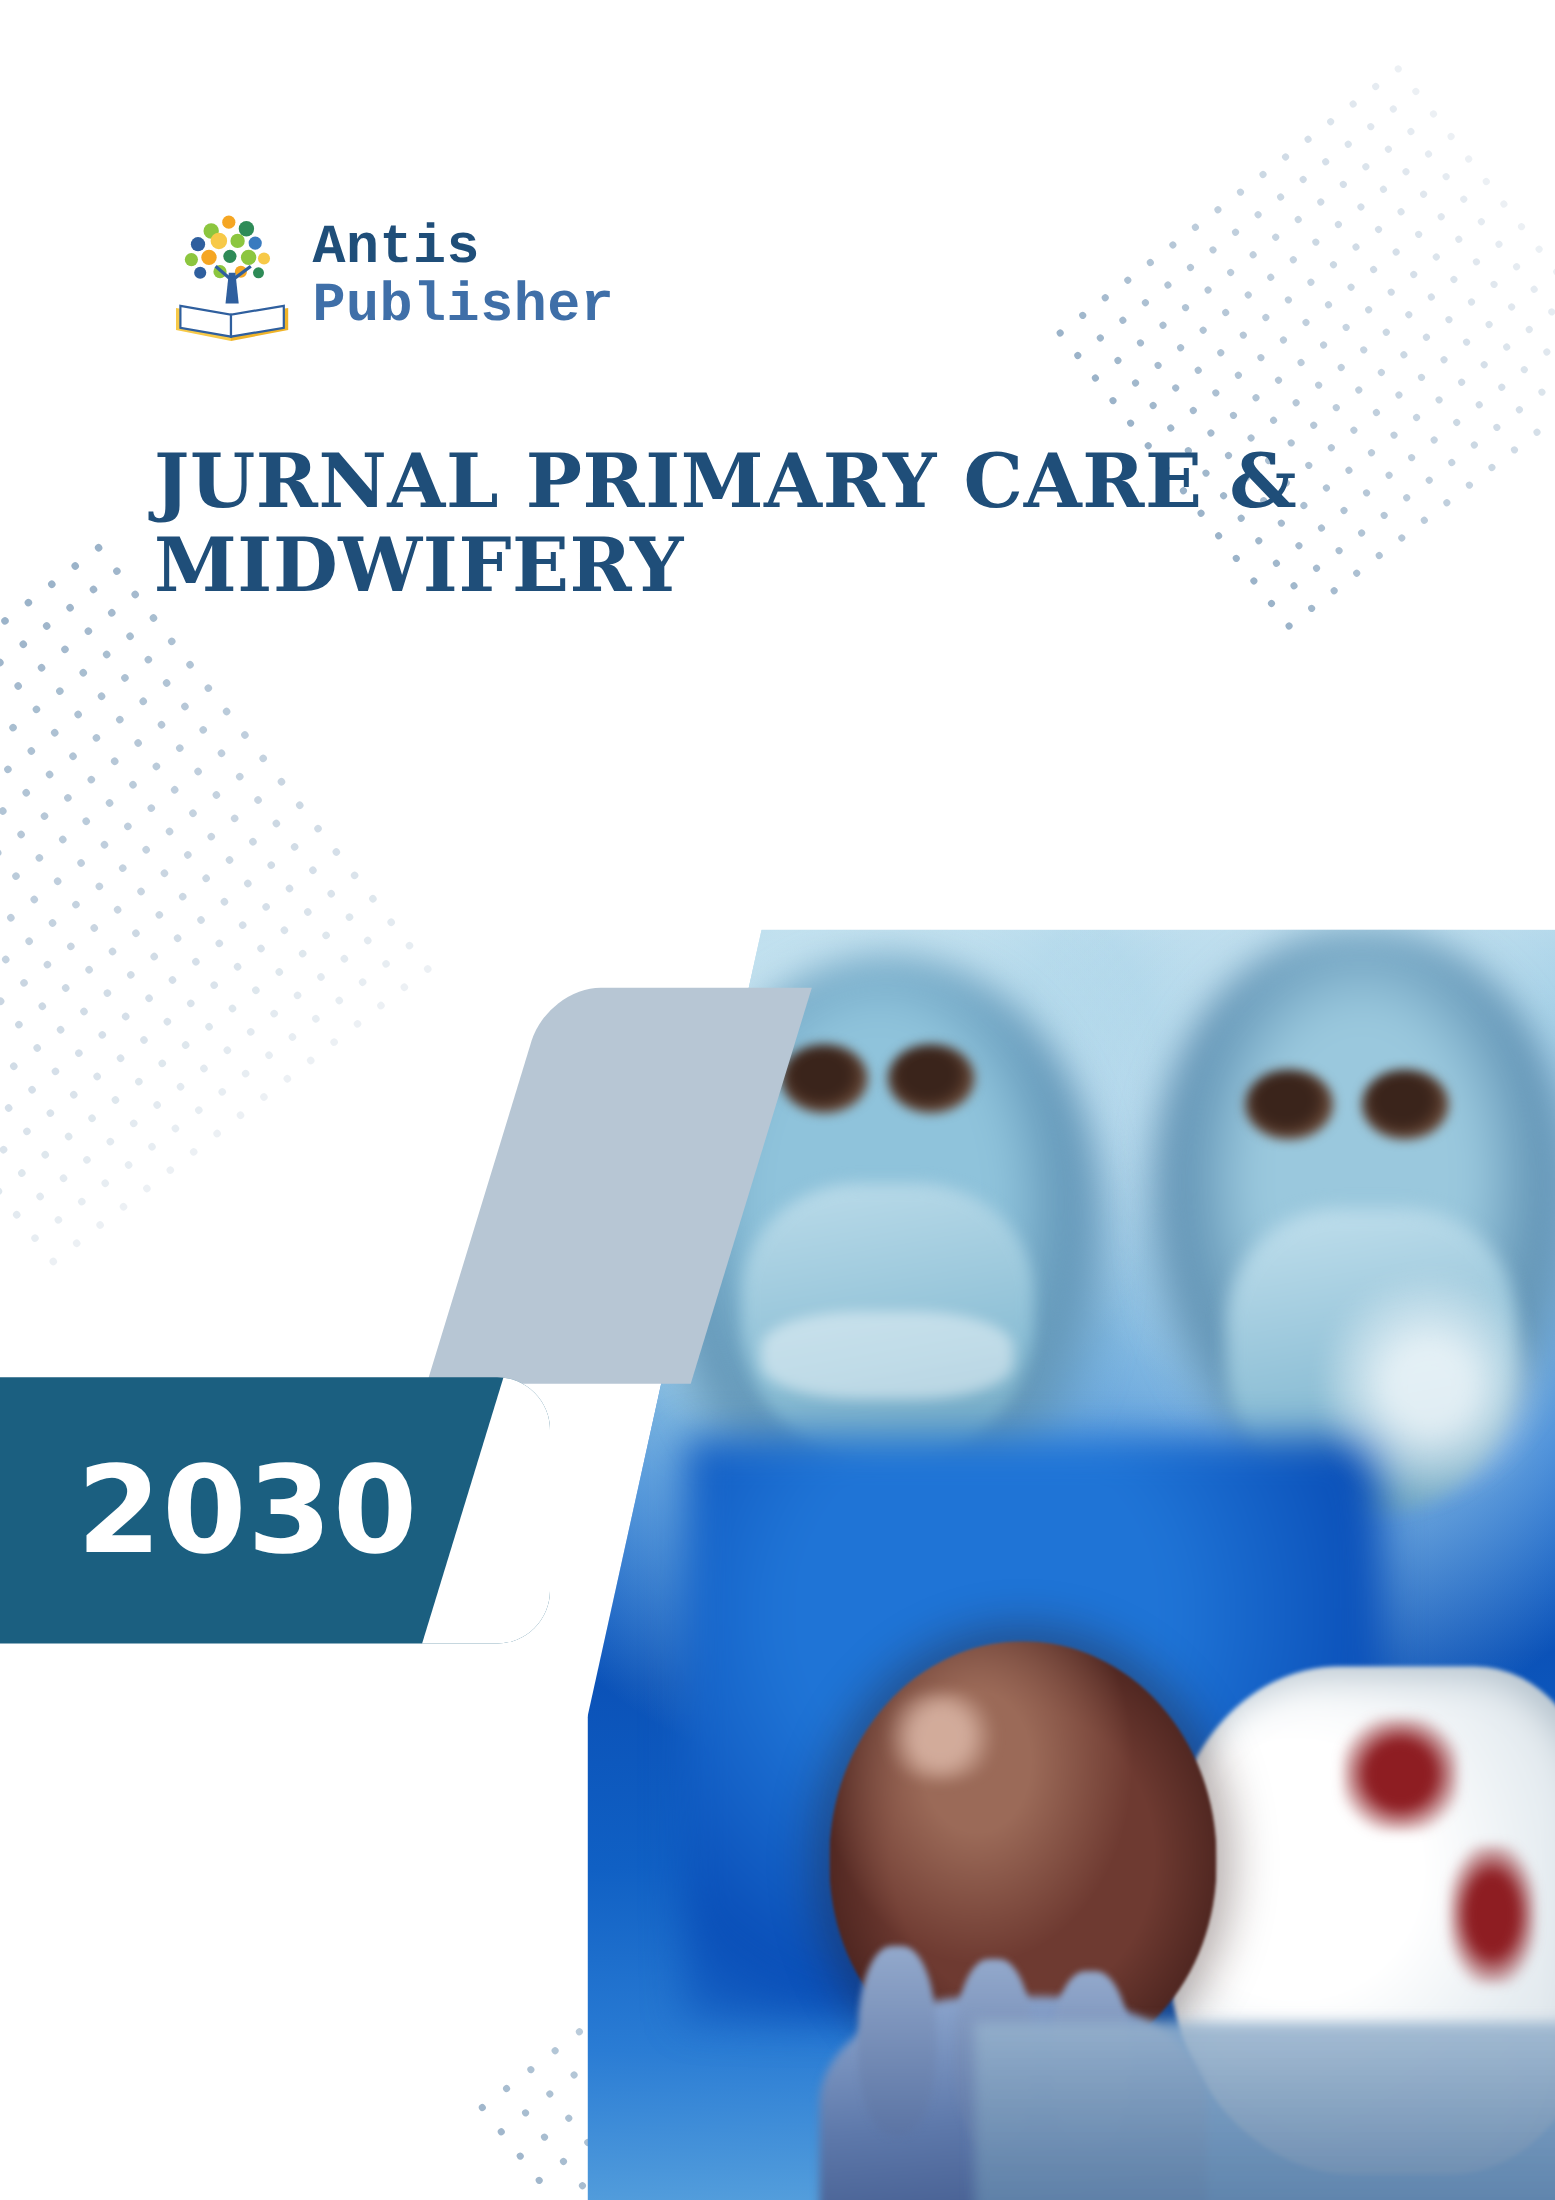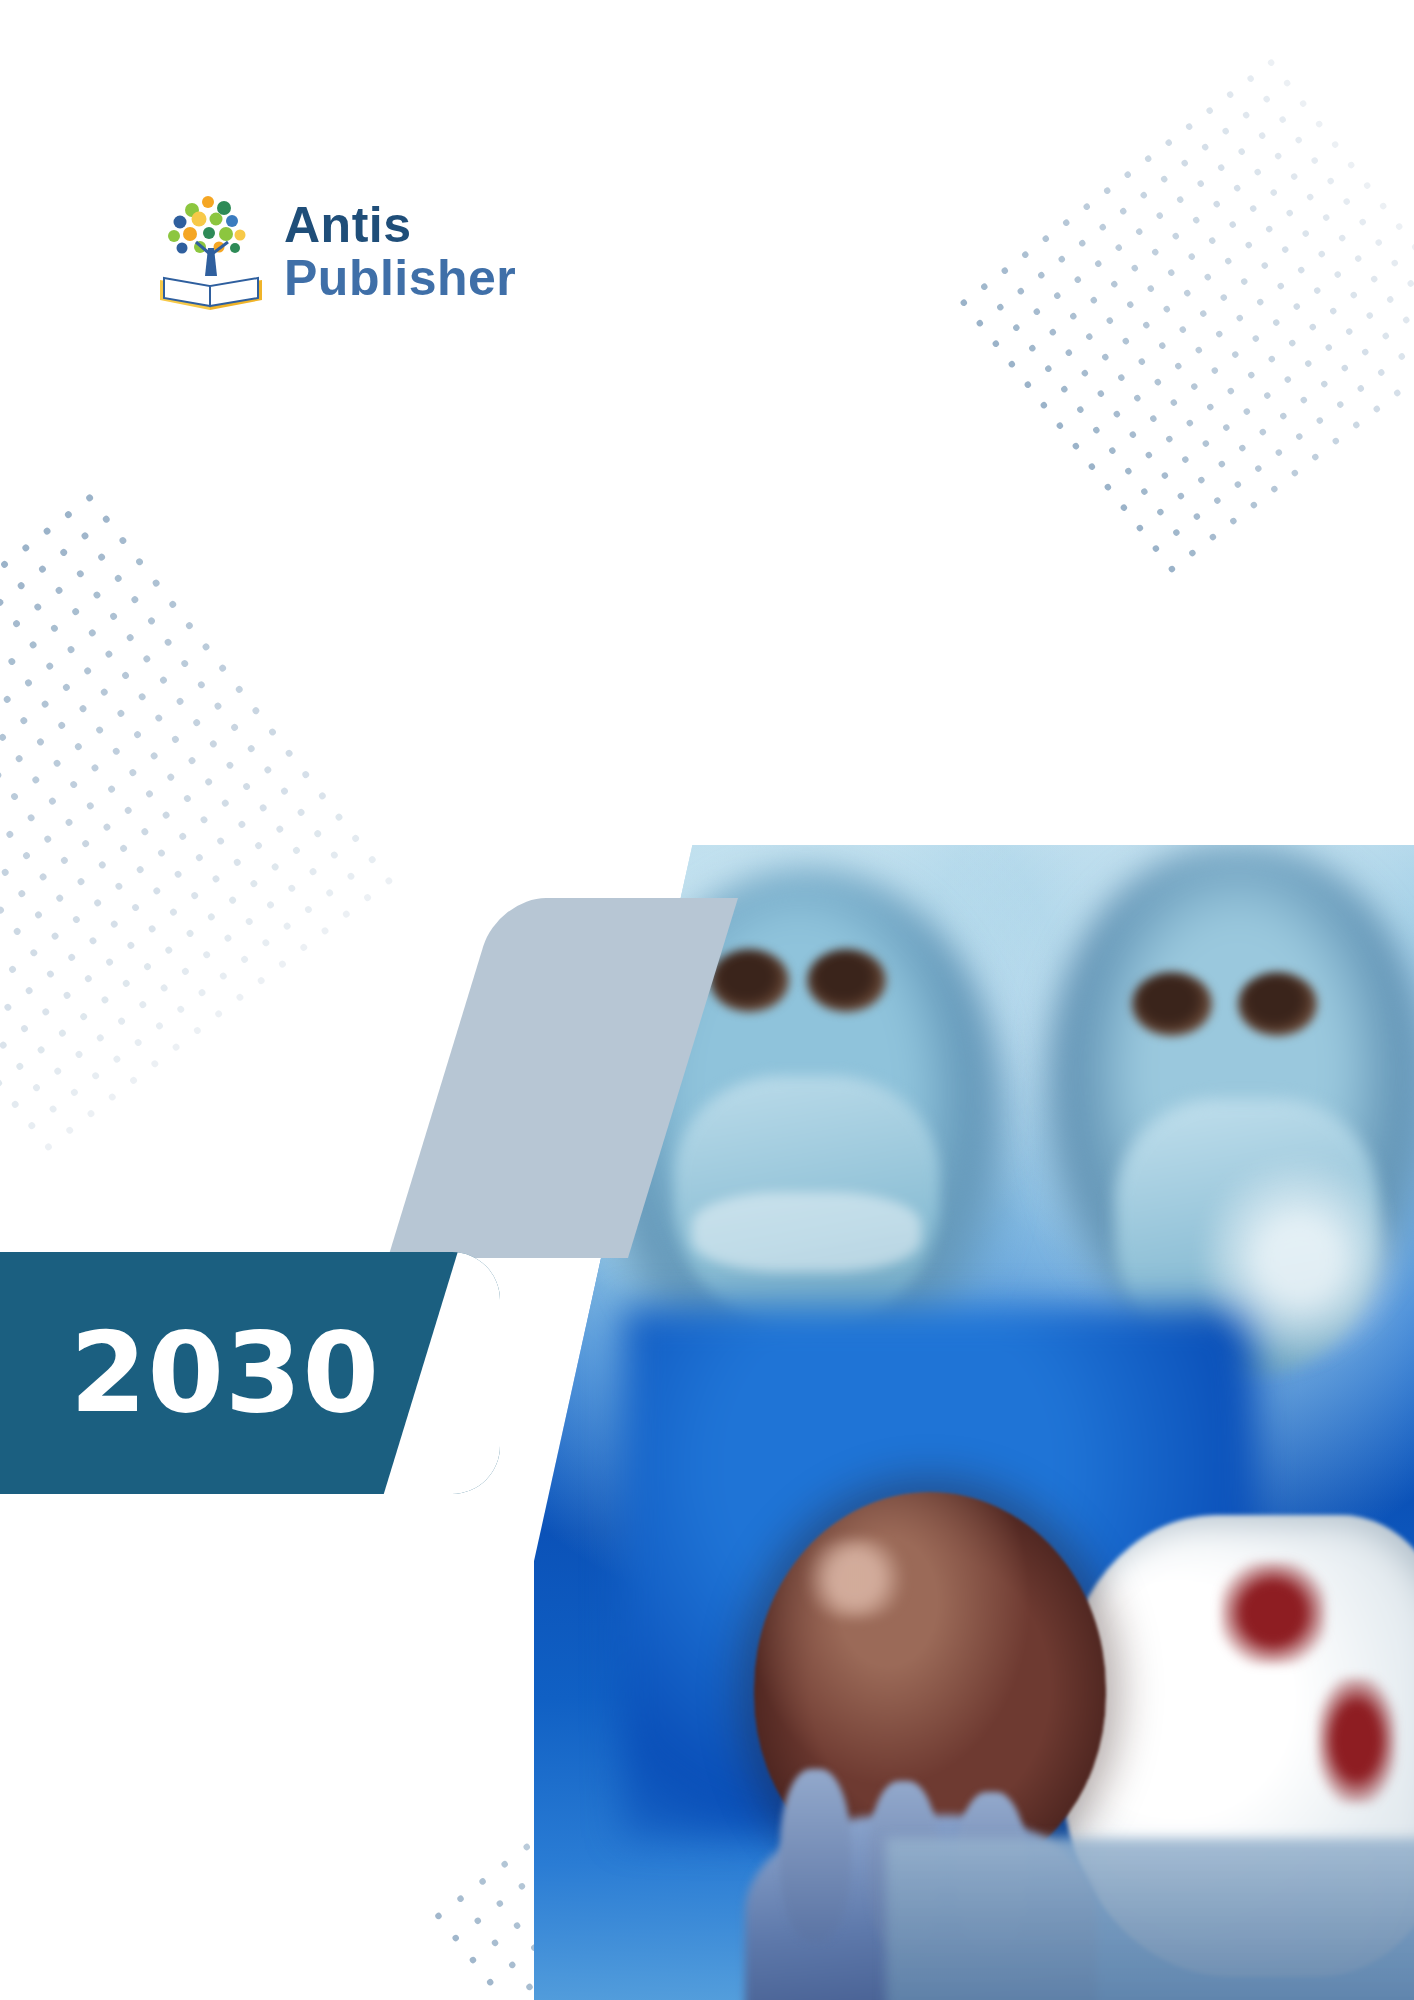--- a/index.html
+++ b/index.html
@@ -42,20 +42,21 @@
     pointer-events: none;
   }
 
   
   .logo-block {
     position: absolute;
     left: 152px; top: 188px;
     display: flex;
     align-items: center;
     gap: 14px;
+    font-family: Liberation Mono, monospace;
   }
   .logo-mark { width: 118px; height: 128px; position: relative; }
   .logo-text {
     display: flex;
     flex-direction: column;
     line-height: 1.06;
   }
   .logo-text .l1 {
     font-size: 50px;
     font-weight: 700;
@@ -996,20 +997,21 @@
         <path d="M12 90 L58 98 L58 118 L12 110 Z" fill="#ffffff" stroke="#2f5f9e" stroke-width="2"></path>
         <path d="M106 90 L58 98 L58 118 L106 110 Z" fill="#ffffff" stroke="#2f5f9e" stroke-width="2"></path>
       </svg>
     </div>
     <div class="logo-text">
       <span class="l1">Antis</span>
       <span class="l2">Publisher</span>
     </div>
   </div>
 
+  <h1 class="journal-title">JURNAL PRIMARY CARE &amp; MIDWIFERY</h1>
 
   <div class="grey-accent"></div>
 
   <div class="photo-wrap">
     <div class="photo-clip">
       <div class="photo">
         <div class="surg-a"></div>
         <div class="surg-b"></div>
         <div class="eye eye1"></div>
         <div class="eye eye2"></div>

